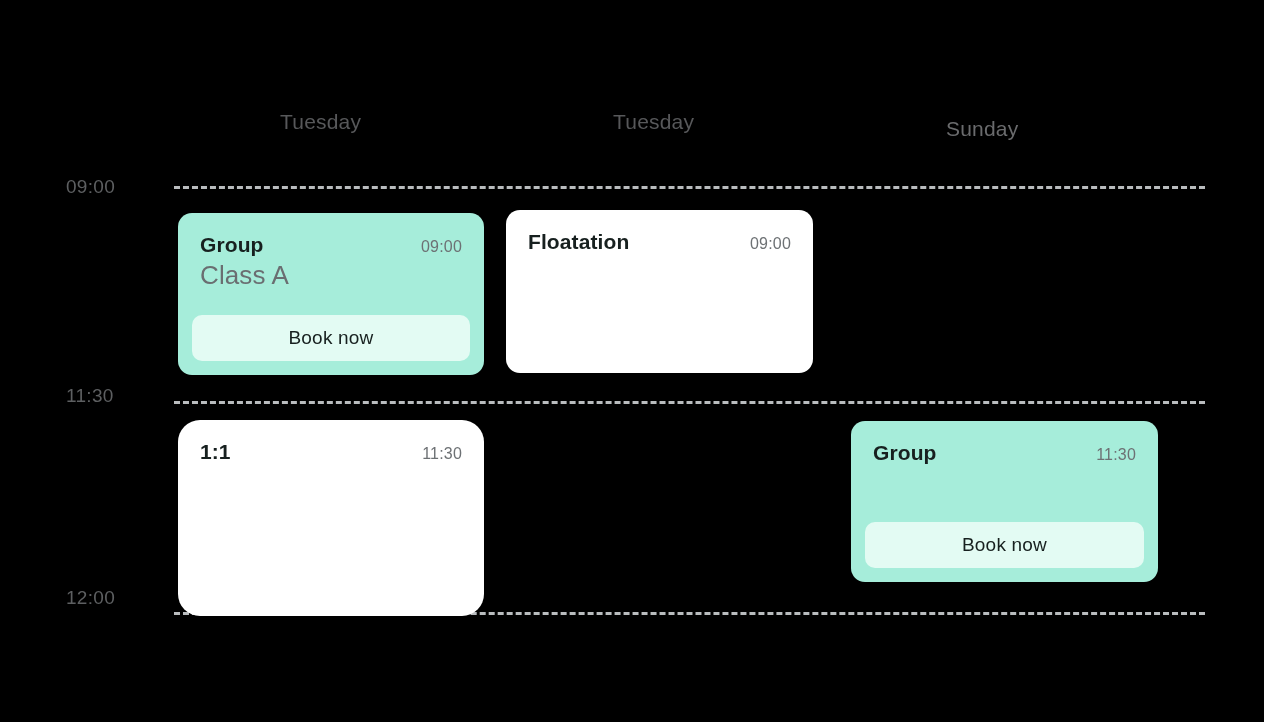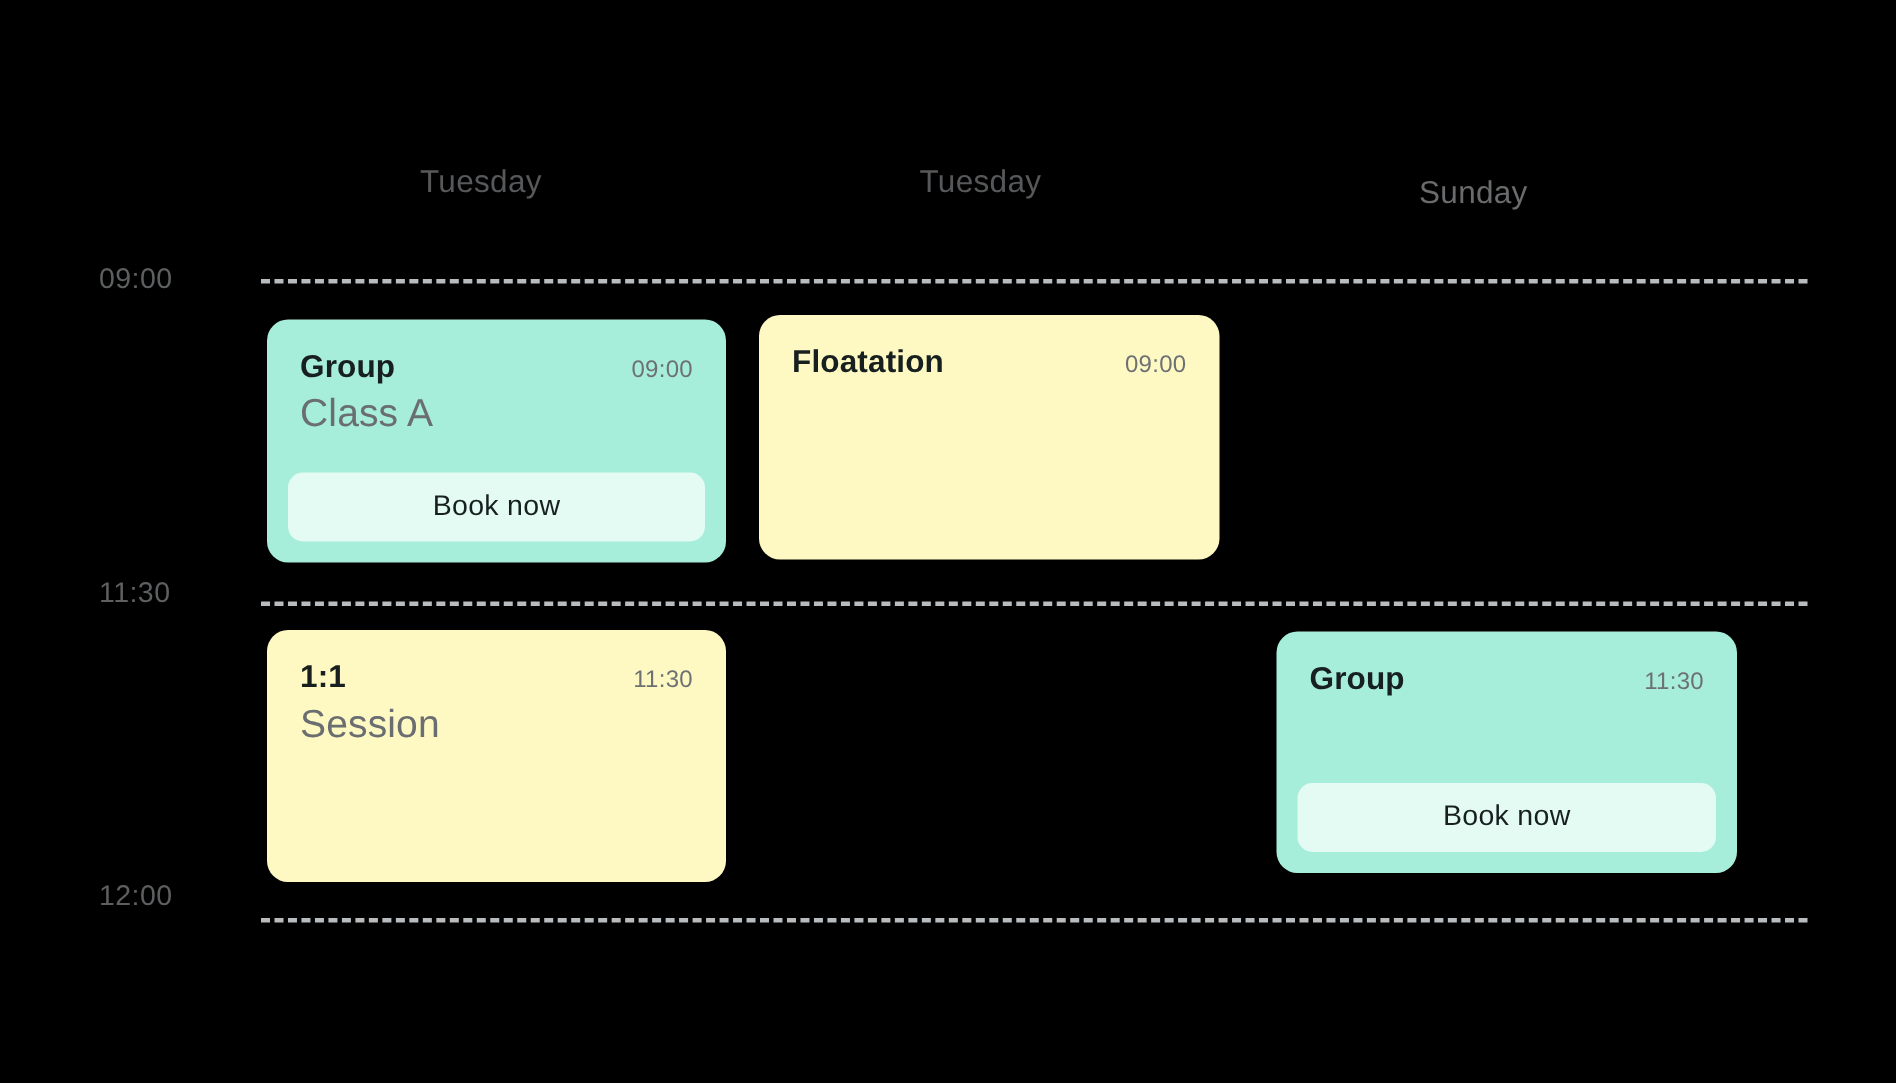--- a/index.html
+++ b/index.html
@@ -63,21 +63,21 @@
 
   
   .card {
     position: absolute;
     border-radius: 14px;
     box-sizing: border-box;
     padding: 18px 22px 16px 22px;
     overflow: hidden;
   }
   .card.mint  { background: #a6edda; }
-  .card.white { background: #fef9c3; }
+  .card.white { background: #ffffff; }
 
   .card-row {
     display: flex;
     align-items: baseline;
     justify-content: space-between;
     gap: 0;
   }
   .card-title {
     font-size: 21px;
     font-weight: 700;
@@ -118,21 +118,21 @@
     cursor: pointer;
     display: flex;
     align-items: center;
     justify-content: center;
     text-align: right;
   }
 
   
   .card.mon-0900 { left: 178px; top: 213px; width: 306px; height: 162px; }
   .card.tue-0900 { left: 506px; top: 210px; width: 307px; height: 163px; }
-  .card.mon-1130 { left: 178px; top: 420px; width: 306px; height: 168px; }
+  .card.mon-1130 { left: 178px; top: 420px; width: 306px; height: 196px; border-radius: 22px; }
   .card.wed-1130 { left: 851px; top: 421px; width: 307px; height: 161px; }
 </style>
 </head>
 <body>
 
 <div id="stage">
 
   <div class="day-header mon">Tuesday</div>
 
   <div class="day-header tue">Tuesday</div>
@@ -163,21 +163,20 @@
       <span class="card-title">Floatation</span>
       <span class="card-time">09:00</span>
     </div>
   </div>
 
   <div class="card white mon-1130">
     <div class="card-row">
       <span class="card-title">1:1</span>
       <span class="card-time">11:30</span>
     </div>
-    <div class="card-sub">Session</div>
   </div>
 
   <div class="card mint wed-1130">
     <div class="card-row">
       <span class="card-title">Group</span>
       <span class="card-time">11:30</span>
     </div>
     <button class="book-btn">Book now</button>
   </div>
 

